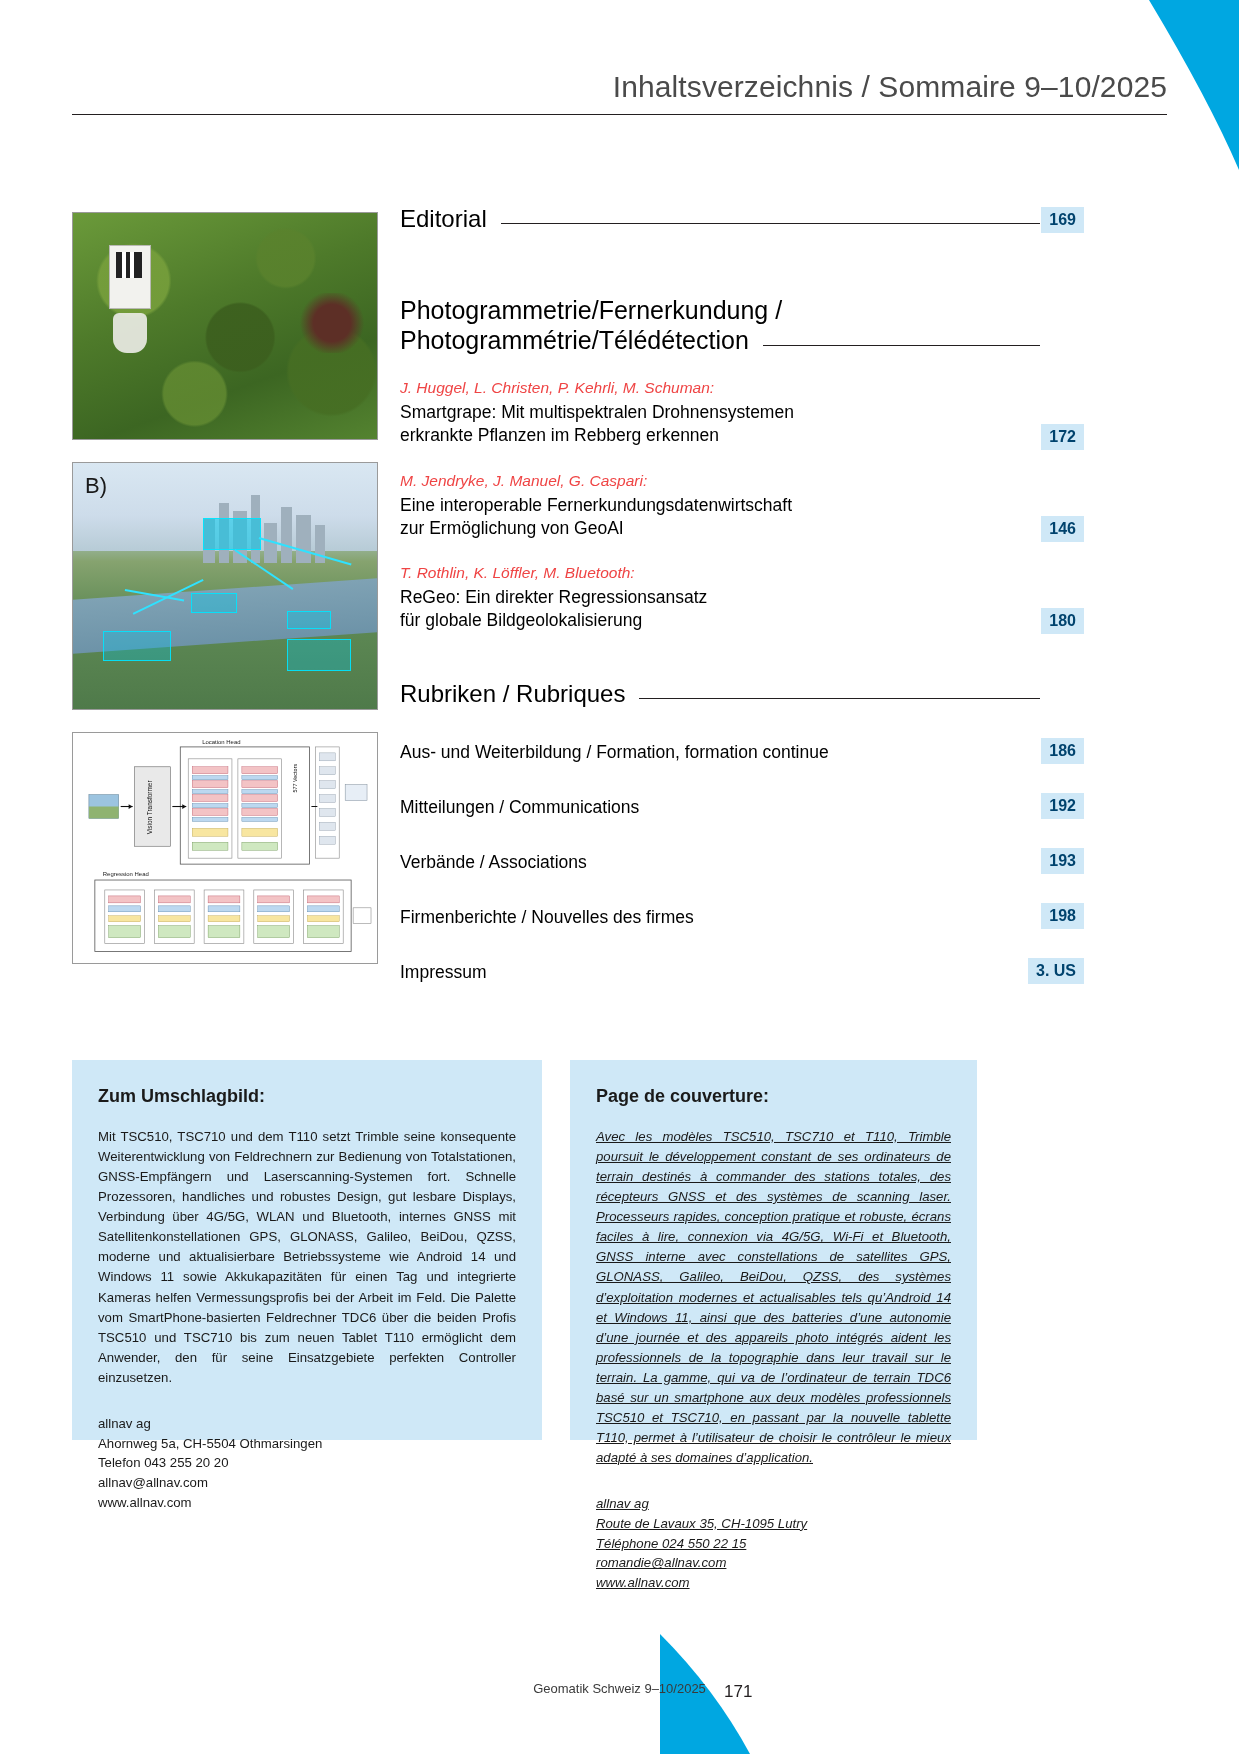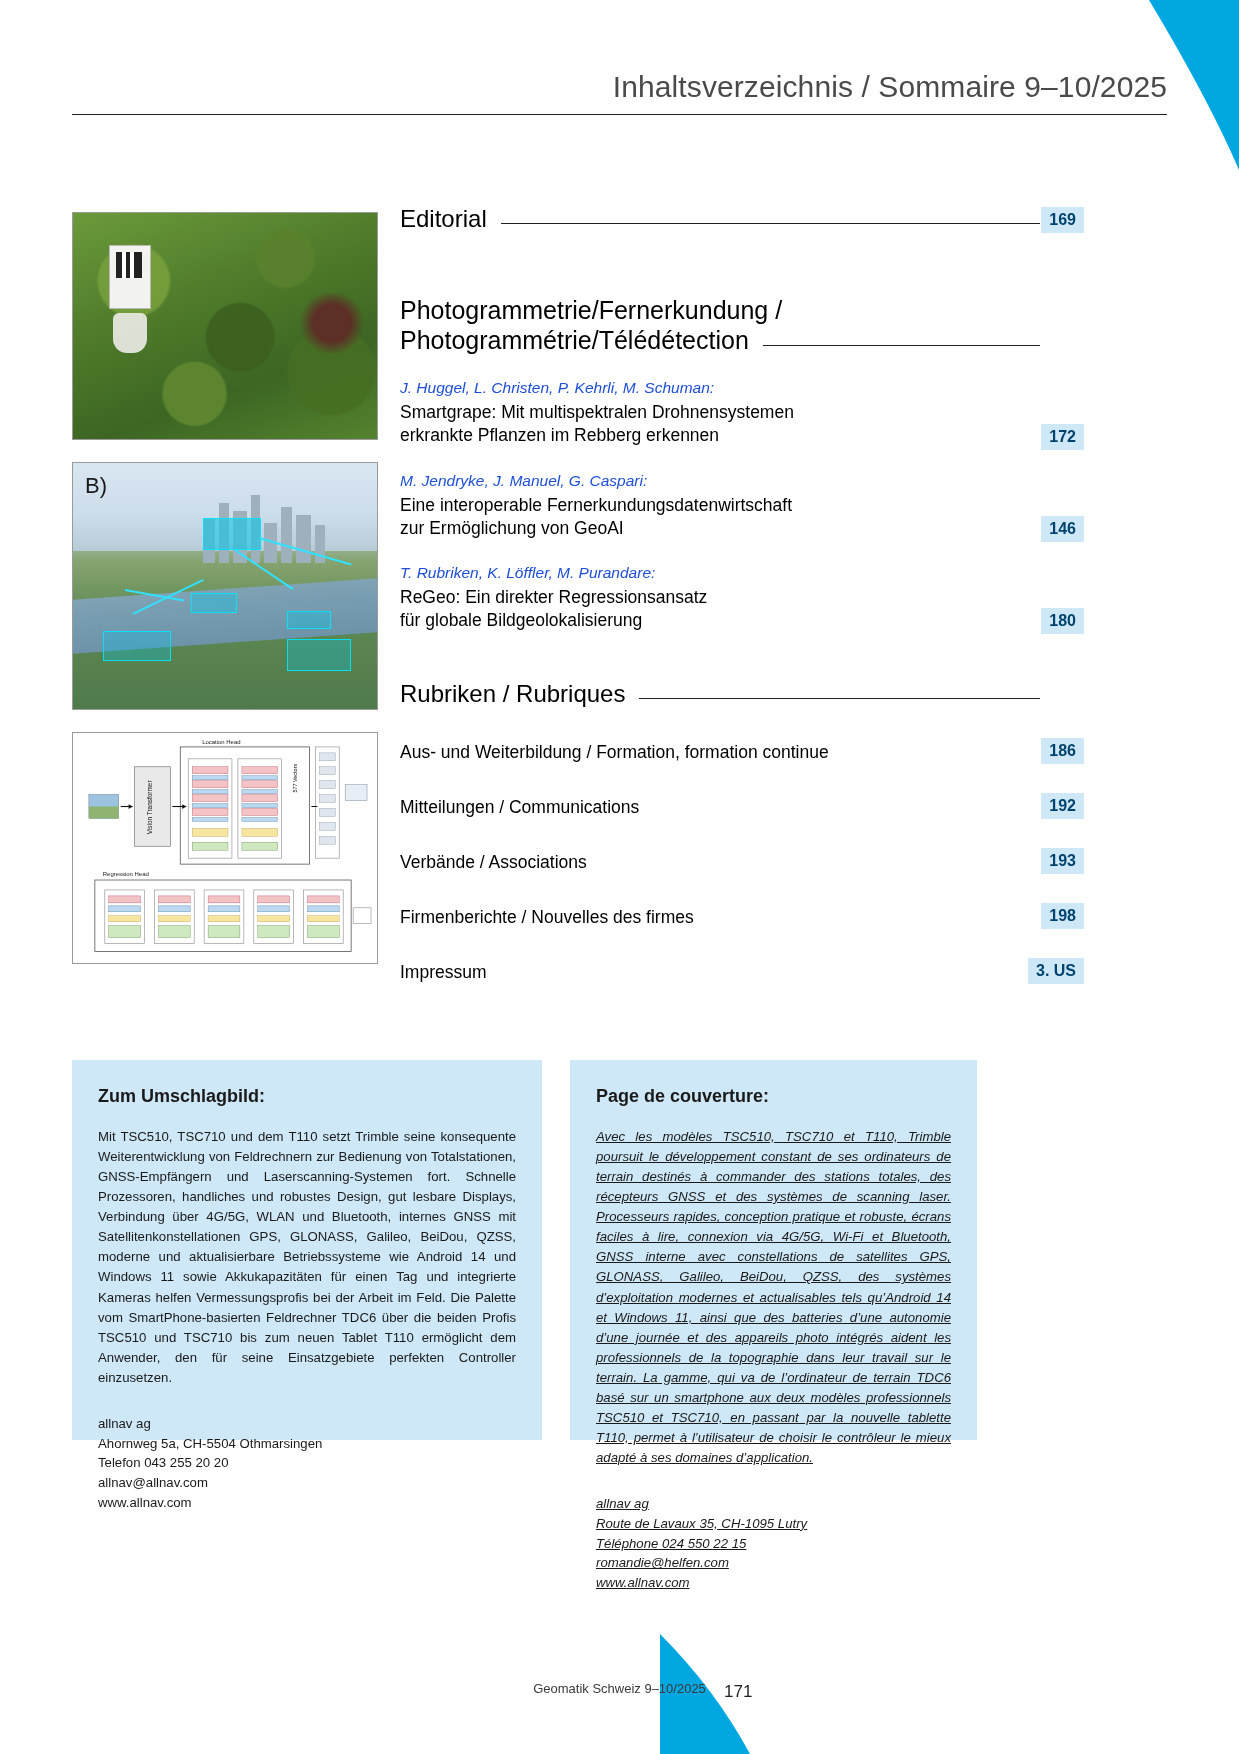--- a/index.html
+++ b/index.html
@@ -228,21 +228,21 @@
     position: relative;
     margin-bottom: 0;
   }
   .entry {
     position: relative;
     margin-top: 24px;
   }
   .authors {
     font-size: 15.5px;
     font-style: italic;
-    color: #1d4ed8;
+    color: #ef4444;
     margin-bottom: 4px;
   }
   .title-line {
     font-size: 17.5px;
     color: #000;
     line-height: 1.32;
   }
   .rubrik-row {
     position: relative;
     display: flex;
@@ -514,21 +514,21 @@
     <div class="entry">
       <div class="authors">M. Jendryke, J. Manuel, G. Caspari:</div>
       <div class="title-line">Eine interoperable Fernerkundungsdatenwirtschaft</div>
       <div class="title-line">zur Ermöglichung von GeoAI</div>
       <div class="badge-wrap" style="bottom:-2px;">
         <span class="page-badge">146</span>
       </div>
     </div>
 
     <div class="entry">
-      <div class="authors">T. Rubriken, K. Löffler, M. Purandare:</div>
+      <div class="authors">T. Rothlin, K. Löffler, M. Bluetooth:</div>
       <div class="title-line">ReGeo: Ein direkter Regressionsansatz</div>
       <div class="title-line">für globale Bildgeolokalisierung</div>
       <div class="badge-wrap" style="bottom:-2px;">
         <span class="page-badge">180</span>
       </div>
     </div>
   </div>
 
   <div class="section" style="margin-top:48px;">
     <div class="sec-head-row">
@@ -581,19 +581,19 @@
   </div>
 </div>
 
 <div class="infobox right">
   <h3 style="font-style:normal">Page de couverture:</h3>
   <p class="body">Avec les modèles TSC510, TSC710 et T110, Trimble poursuit le développement constant de ses ordinateurs de terrain destinés à commander des stations totales, des récepteurs GNSS et des systèmes de scanning laser. Processeurs rapides, conception pratique et robuste, écrans faciles à lire, connexion via 4G/5G, Wi-Fi et Bluetooth, GNSS interne avec constellations de satellites GPS, GLONASS, Galileo, BeiDou, QZSS, des systèmes d’exploitation modernes et actualisables tels qu’Android 14 et Windows 11, ainsi que des batteries d’une autonomie d’une journée et des appareils photo intégrés aident les professionnels de la topographie dans leur travail sur le terrain. La gamme, qui va de l’ordinateur de terrain TDC6 basé sur un smartphone aux deux modèles professionnels TSC510 et TSC710, en passant par la nouvelle tablette T110, permet à l’utilisateur de choisir le contrôleur le mieux adapté à ses domaines d’application.</p>
   <div class="contact">
     <div>allnav ag</div>
     <div>Route de Lavaux 35, CH-1095 Lutry</div>
     <div>Téléphone 024 550 22 15</div>
-    <div>romandie@helfen.com</div>
+    <div>romandie@allnav.com</div>
     <div>www.allnav.com</div>
   </div>
 </div>
 
 <div class="footer">Geomatik Schweiz  9–10/2025</div>
 <div class="footer-num">171</div>
 
 </body></html>

